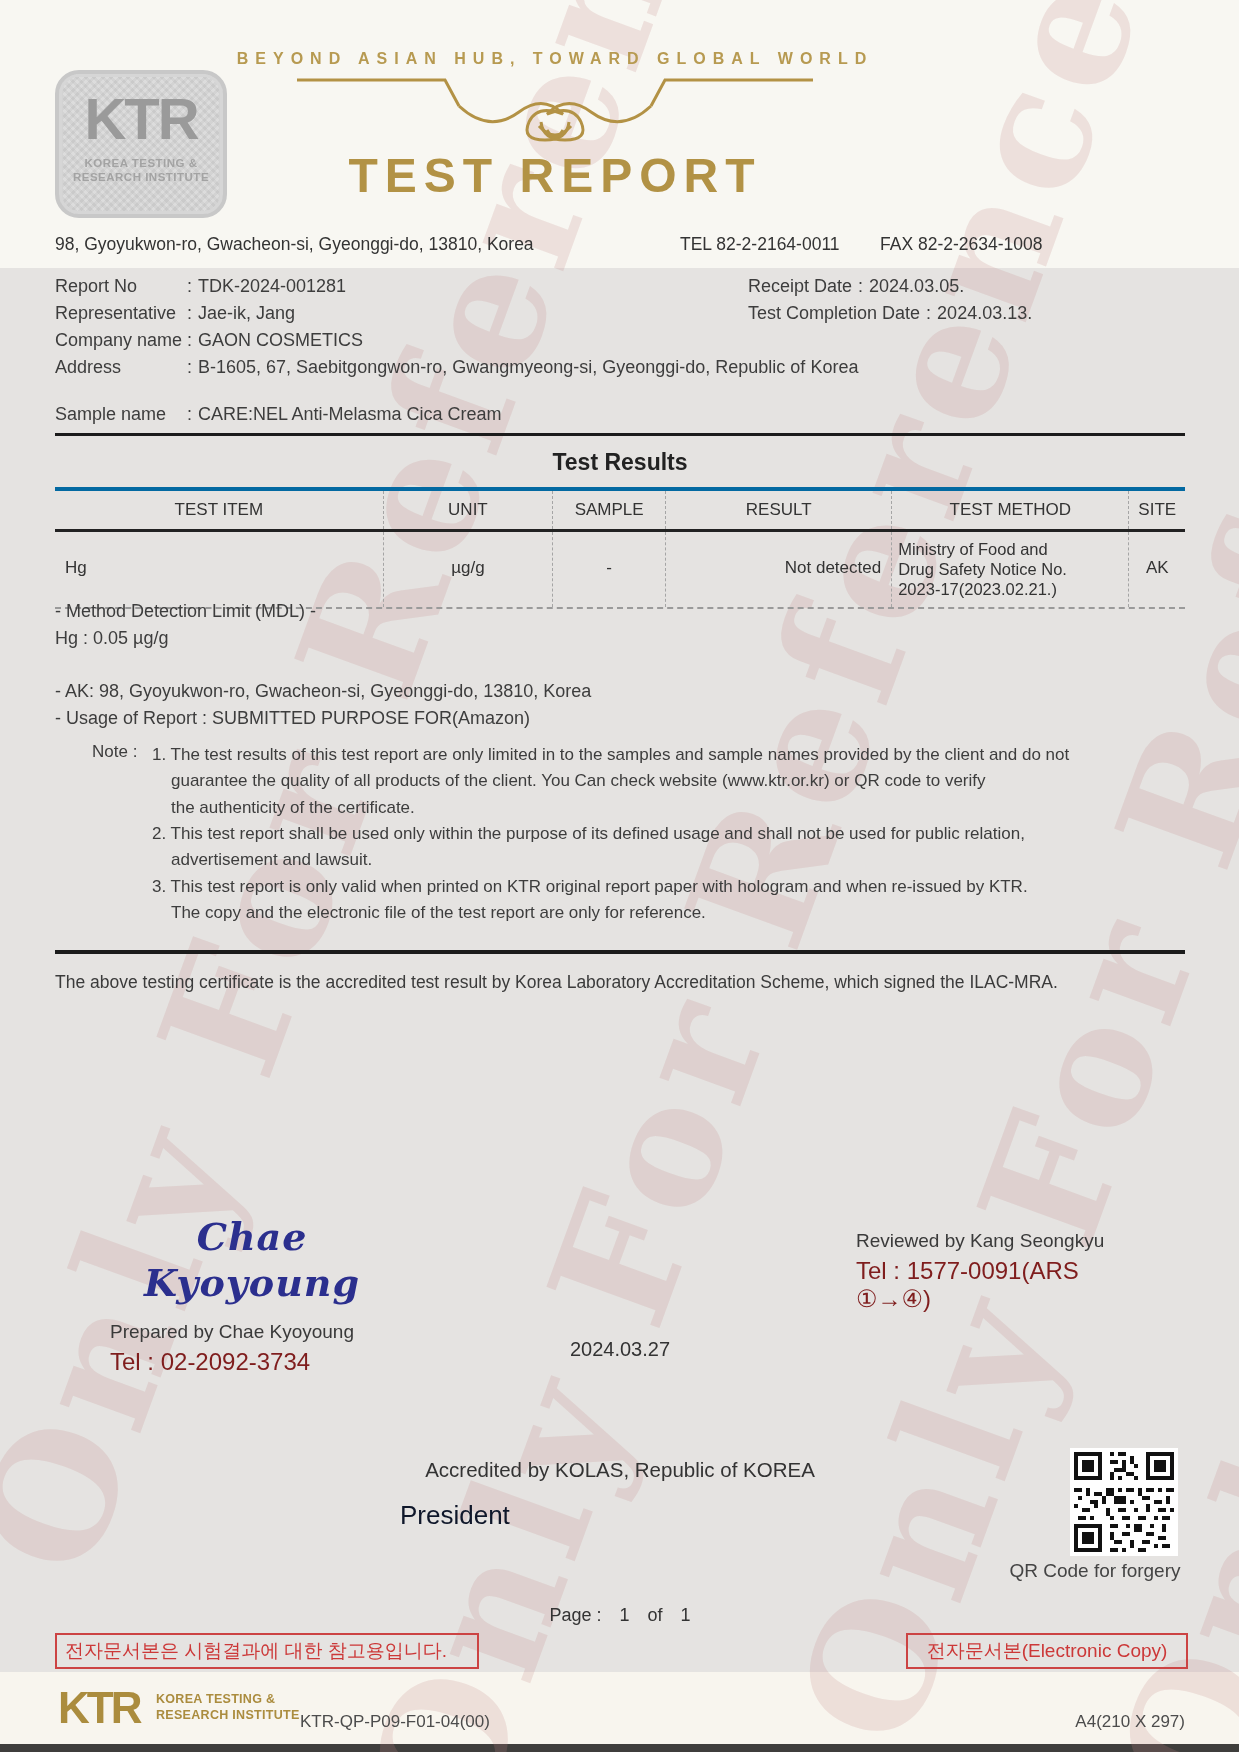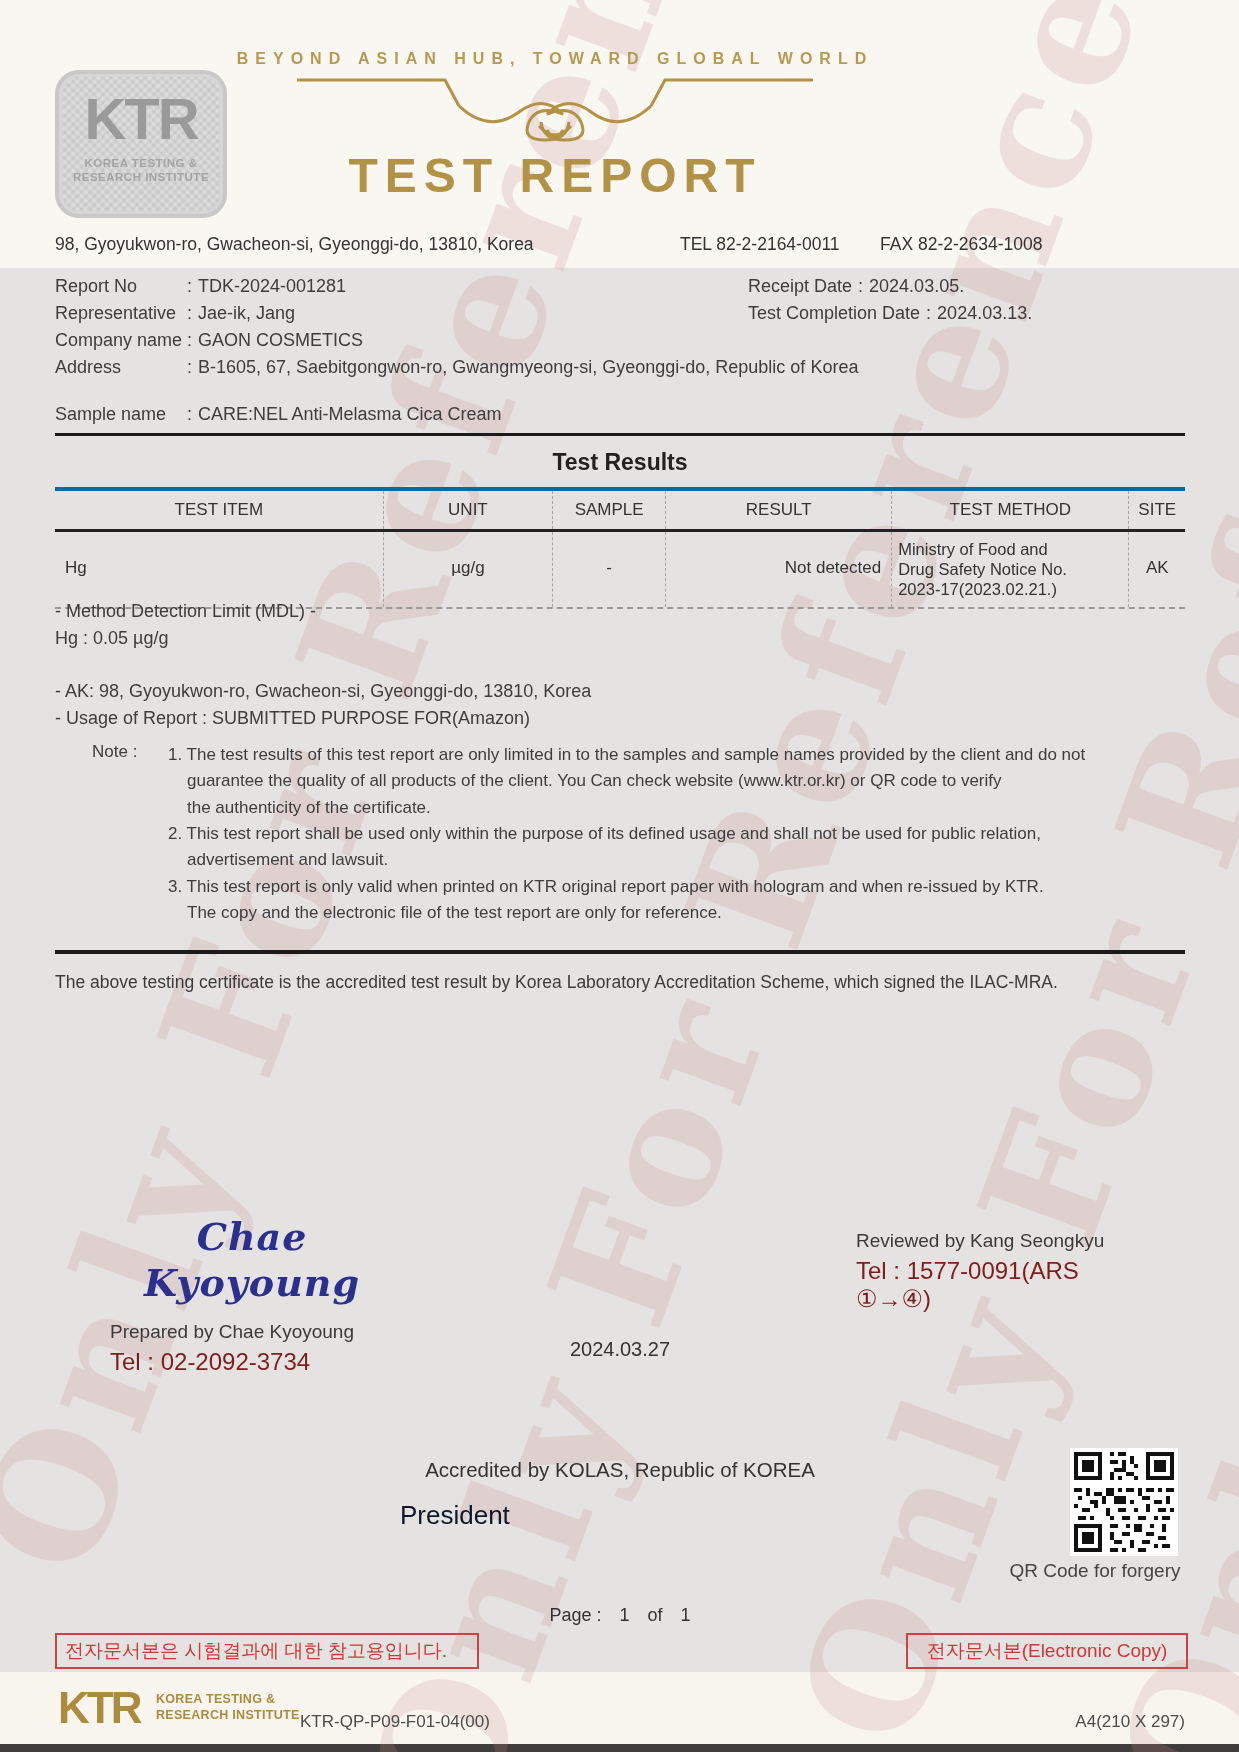--- a/index.html
+++ b/index.html
@@ -68,21 +68,21 @@
   .thead .td{text-align:center;color:#333;padding:9px 4px;}
   .tbody .td{color:#333;}
   .tbody .c-item{text-align:left;padding-left:10px;padding-top:26px;}
   .tbody .c-unit,.tbody .c-sample{padding-top:26px;}
   .tbody .c-result{text-align:right;padding-right:10px;padding-top:26px;}
   .tbody .c-method{font-size:16.5px;line-height:1.2;white-space:pre-line;}
   .tbody .c-site{padding-top:26px;}
   .mdl{position:absolute;left:55px;top:598px;font-size:18px;line-height:1.5;color:#3d3d3d;white-space:pre-line;}
   .remark{position:absolute;left:55px;font-size:18px;color:#3d3d3d;}
   .ak-line{top:681px}.usage-line{top:708px}
-  .note-block{position:absolute;left:92px;top:742px;width:1000px;display:flex;gap:16px;}
+  .note-block{position:absolute;left:92px;top:742px;width:1000px;display:flex;}
   .note-label{width:60px;font-size:17px;color:#3d3d3d;flex:none;}
   .note-items{width:940px;}
   .note-item{font-size:17px;line-height:1.55;color:#3d3d3d;white-space:pre-line;
     padding-left:19px;text-indent:-19px;}
   .accreditation{position:absolute;left:55px;top:972px;width:1130px;font-size:17.5px;color:#3b3b3b;}
   
   .sig{position:absolute;top:1214px;width:320px;}
   .sig-left{left:92px;} .sig-right{left:838px;}
   .sig-script{font-family:"DejaVu Serif",serif;font-style:italic;font-weight:bold;
     font-size:38px;color:#2b2f8e;text-align:center;letter-spacing:1px;line-height:1.2;}

